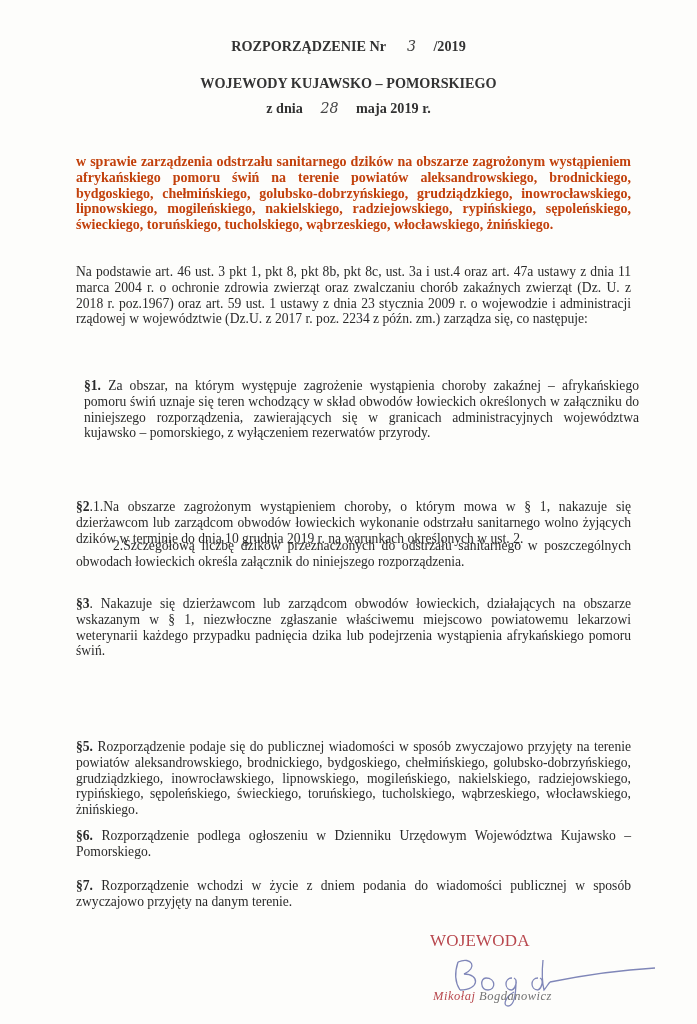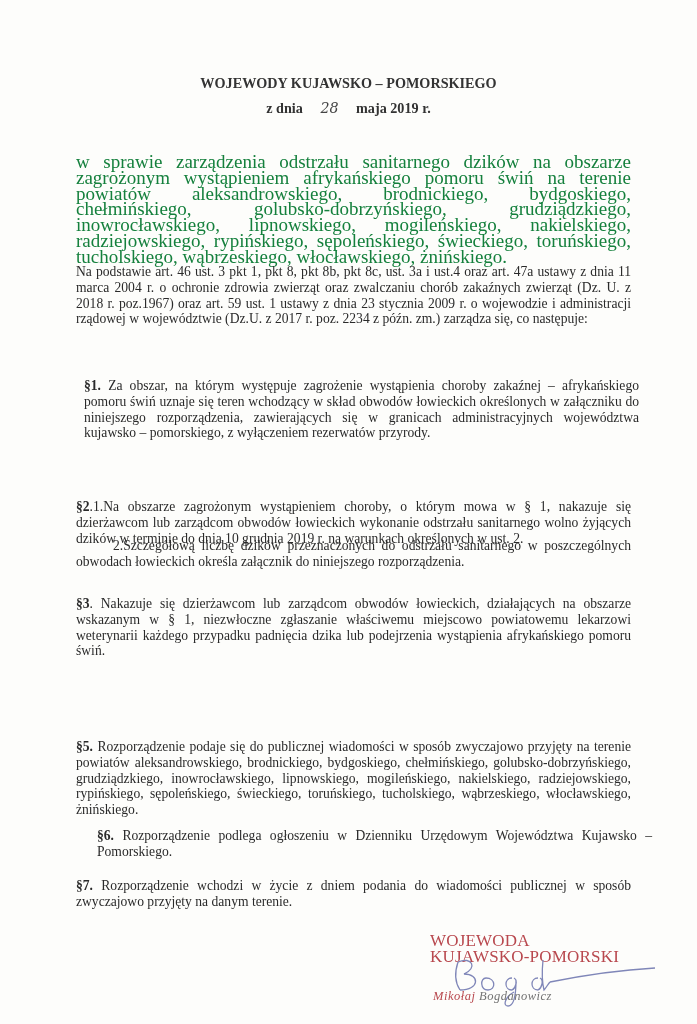--- a/index.html
+++ b/index.html
@@ -16,35 +16,39 @@
   .hdr2 { top: 75px; }
   .hdr3 { top: 100px; }
   .hand { font-family: "DejaVu Serif", serif; font-style: italic; font-weight: normal; color: #444; display: inline-block; }
   .hdr1 .hand { width: 44px; text-align: center; }
   .hdr3 .hand { width: 46px; text-align: center; }
   .para {
     position: absolute; left: 76px; width: 555px;
     font-size: 13.6px; line-height: 15.8px; text-align: justify;
     text-align-last: left;
   }
-  .bold { font-weight: normal; color: #15803d; font-size: 19px; }
+  .bold { font-weight: bold; color: #c2410c; font-size: 14px; }
   .sec { font-weight: bold; }
   .indent { text-indent: 37px; }
   .stamp { position: absolute; left: 430px; width: 200px; text-align: left; color: #b8484e; font-size: 17px; letter-spacing: 0.2px; }
   .stamp1 { top: 931px; }
   .stamp2 { top: 947px; }
   .sig-name { position: absolute; left: 433px; top: 989px; font-size: 12.5px; font-style: italic; color: #b8484e; letter-spacing: 0.5px; }
   .sig-name .sur { color: #737373; }
   .signature { position: absolute; left: 450px; top: 940px; width: 210px; height: 70px; }
 </style>
 </head>
 <body>
 
 <div class="page">
 
+  <div class="hdr hdr1">
+    <span>ROZPORZĄDZENIE Nr</span>
+    <span class="hand">3</span><span>/2019</span>
+  </div>
   <div class="hdr hdr2">WOJEWODY KUJAWSKO – POMORSKIEGO</div>
   <div class="hdr hdr3">
     <span>z dnia</span>
     <span class="hand">28</span>
     <span>maja 2019 r.</span>
   </div>
 
   <div class="para bold" style="top:154px;">w sprawie zarządzenia odstrzału sanitarnego dzików na obszarze zagrożonym wystąpieniem afrykańskiego pomoru świń na terenie powiatów aleksandrowskiego, brodnickiego, bydgoskiego, chełmińskiego, golubsko-dobrzyńskiego, grudziądzkiego, inowrocławskiego, lipnowskiego, mogileńskiego, nakielskiego, radziejowskiego, rypińskiego, sępoleńskiego, świeckiego, toruńskiego, tucholskiego, wąbrzeskiego, włocławskiego, żnińskiego.</div>
 
   <div class="para" style="top:264px;">Na podstawie art. 46 ust. 3 pkt 1, pkt 8, pkt 8b, pkt 8c, ust. 3a i ust.4 oraz art. 47a ustawy z dnia 11 marca 2004 r. o ochronie zdrowia zwierząt oraz zwalczaniu chorób zakaźnych zwierząt (Dz. U. z 2018 r. poz.1967) oraz art. 59 ust. 1 ustawy z dnia 23 stycznia 2009 r. o wojewodzie i administracji rządowej w województwie (Dz.U. z 2017 r. poz. 2234 z późn. zm.) zarządza się, co następuje:</div>
@@ -63,30 +67,29 @@
 
   <div class="para" style="top:596px;">
     <span class="sec">§3</span><span>. Nakazuje się dzierżawcom lub zarządcom obwodów łowieckich, działających na obszarze wskazanym w § 1, niezwłoczne zgłaszanie właściwemu miejscowo powiatowemu lekarzowi weterynarii każdego przypadku padnięcia dzika lub podejrzenia wystąpienia afrykańskiego pomoru świń.</span>
   </div>
 
 
   <div class="para" style="top:739px;">
     <span class="sec">§5.</span><span> Rozporządzenie podaje się do publicznej wiadomości w sposób zwyczajowo przyjęty na terenie powiatów aleksandrowskiego, brodnickiego, bydgoskiego, chełmińskiego, golubsko-dobrzyńskiego, grudziądzkiego, inowrocławskiego, lipnowskiego, mogileńskiego, nakielskiego, radziejowskiego, rypińskiego, sępoleńskiego, świeckiego, toruńskiego, tucholskiego, wąbrzeskiego, włocławskiego, żnińskiego.</span>
   </div>
 
-  <div class="para" style="top:828px;margin-left:21px;">
+  <div class="para" style="top:828px;">
     <span class="sec">§6.</span><span> Rozporządzenie podlega ogłoszeniu w Dzienniku Urzędowym Województwa Kujawsko – Pomorskiego.</span>
   </div>
 
   <div class="para" style="top:878px;">
     <span class="sec">§7.</span><span> Rozporządzenie wchodzi w życie z dniem podania do wiadomości publicznej w sposób zwyczajowo przyjęty na danym terenie.</span>
   </div>
 
   <div class="stamp stamp1">WOJEWODA</div>
-  <div class="stamp stamp2">KUJAWSKO-POMORSKI</div>
 
   <svg class="signature" viewBox="0 0 210 70">
     <path d="M8 22 C4 34, 6 44, 10 50 M8 22 C22 16, 28 28, 14 34 C30 34, 30 50, 10 50" fill="none" stroke="#7f86b8" stroke-width="1.3"></path>
     <path d="M36 38 C30 38, 30 50, 38 50 C46 50, 46 38, 36 38" fill="none" stroke="#7f86b8" stroke-width="1.3"></path>
     <path d="M62 38 C54 38, 54 50, 62 50 C66 48, 68 40, 64 38 M66 40 C66 56, 64 66, 58 66 C52 66, 56 56, 64 52" fill="none" stroke="#7f86b8" stroke-width="1.3"></path>
     <path d="M88 38 C80 38, 80 50, 88 50 C92 48, 94 40, 90 38 M93 20 C92 30, 92 42, 94 50 C96 48, 98 44, 100 42" fill="none" stroke="#7f86b8" stroke-width="1.3"></path>
     <path d="M100 42 C130 36, 170 30, 205 28" fill="none" stroke="#7f86b8" stroke-width="1.3"></path>
   </svg>
 
   <div class="sig-name">

